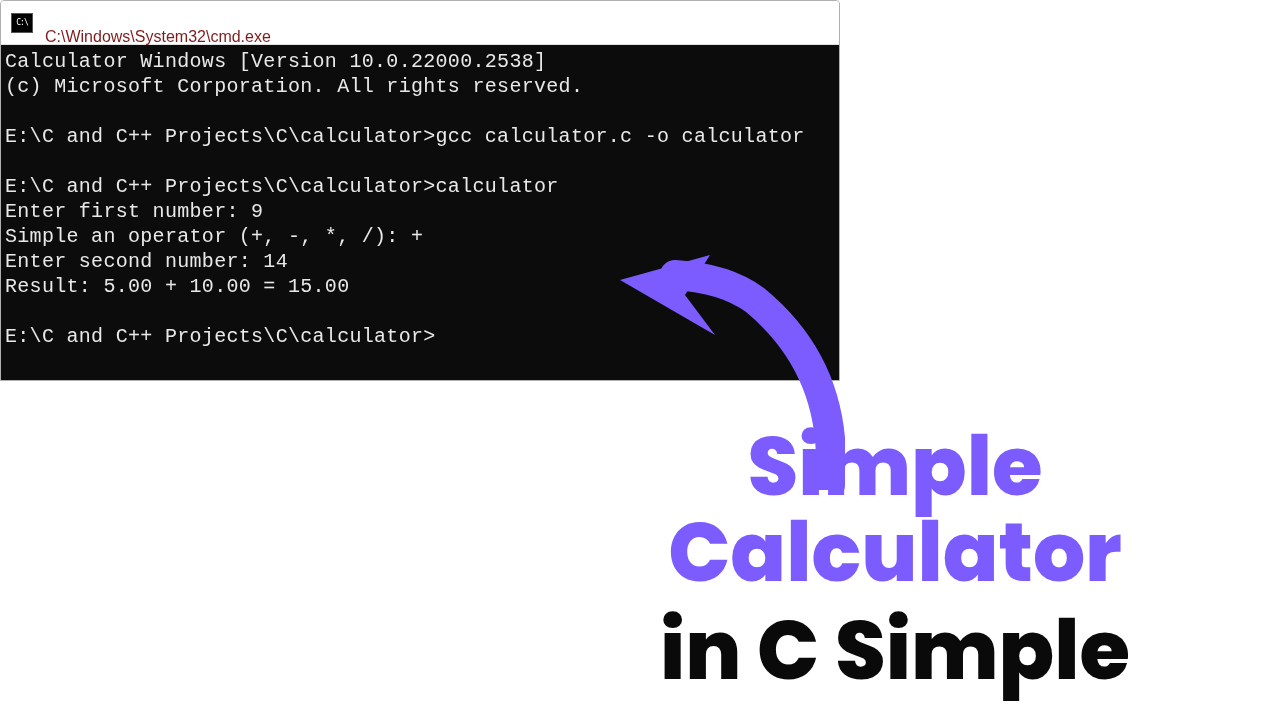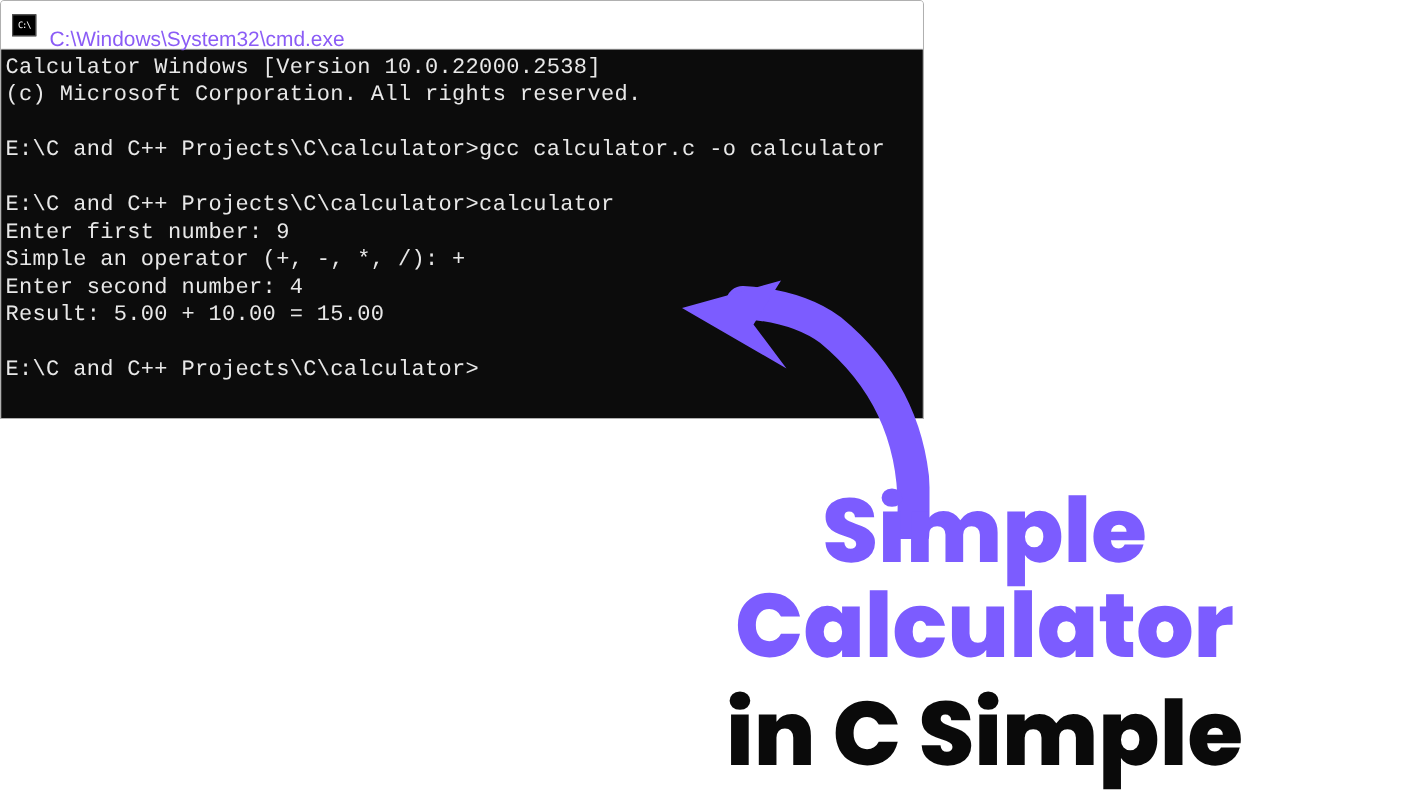--- a/index.html
+++ b/index.html
@@ -37,22 +37,22 @@
       justify-content: center;
       margin-right: 12px;
       border: 1px solid #555;
       font-size: 8px;
       color: #fff;
       font-family: monospace;
       letter-spacing: -1px;
       line-height: 1;
     }
     .title-text {
-      font-size: 19px;
-      color: #8b5cf6;
+      font-size: 16px;
+      color: #7f1d1d;
       margin-top: 29px;
     }
     .terminal-body {
       background: #0c0c0c;
       color: #e8e8e8;
       font-family: Consolas, "Courier New", monospace;
       font-size: 20px;
       line-height: 1.25;
       padding: 4px 4px 30px 4px;
       min-height: 335px;
@@ -65,21 +65,21 @@
       left: 615px;
       width: 230px;
       height: 240px;
     }
     .arrow-svg {
       width: 100%;
       height: 100%;
     }
     .heading-container {
       position: absolute;
-      bottom: 8px;
+      bottom: 24px;
       left: 520px;
       right: 10px;
       text-align: center;
     }
     .heading-line1 {
       font-size: 82px;
       font-weight: 800;
       color: #7c5cff;
       line-height: 1.05;
       font-family: "Poppins", "Segoe UI", Arial, sans-serif;
@@ -102,21 +102,21 @@
     <div class="title-text">C:\Windows\System32\cmd.exe</div>
   </div>
   <div class="terminal-body"><span>Calculator Windows [Version 10.0.22000.2538]</span>
 <span>(c) Microsoft Corporation. All rights reserved.</span>
 <span></span>
 <span>E:\C and C++ Projects\C\calculator&gt;gcc calculator.c -o calculator</span>
 <span></span>
 <span>E:\C and C++ Projects\C\calculator&gt;calculator</span>
 <span>Enter first number: 9</span>
 <span>Simple an operator (+, -, *, /): +</span>
-<span>Enter second number: 4</span>
+<span>Enter second number: 14</span>
 <span>Result: 5.00 + 10.00 = 15.00</span>
 <span></span>
 <span>E:\C and C++ Projects\C\calculator&gt;</span></div>
 </div>
 
 <div class="arrow-container">
   <svg class="arrow-svg" viewBox="0 0 230 240" xmlns="http://www.w3.org/2000/svg">
     <path d="M 215 235 Q 225 120 140 50 Q 110 28 60 25" stroke="#7c5cff" stroke-width="30" fill="none" stroke-linecap="round"></path>
     <path d="M 5 30 L 95 5 L 70 45 L 100 85 Z" fill="#7c5cff"></path>
   </svg>

